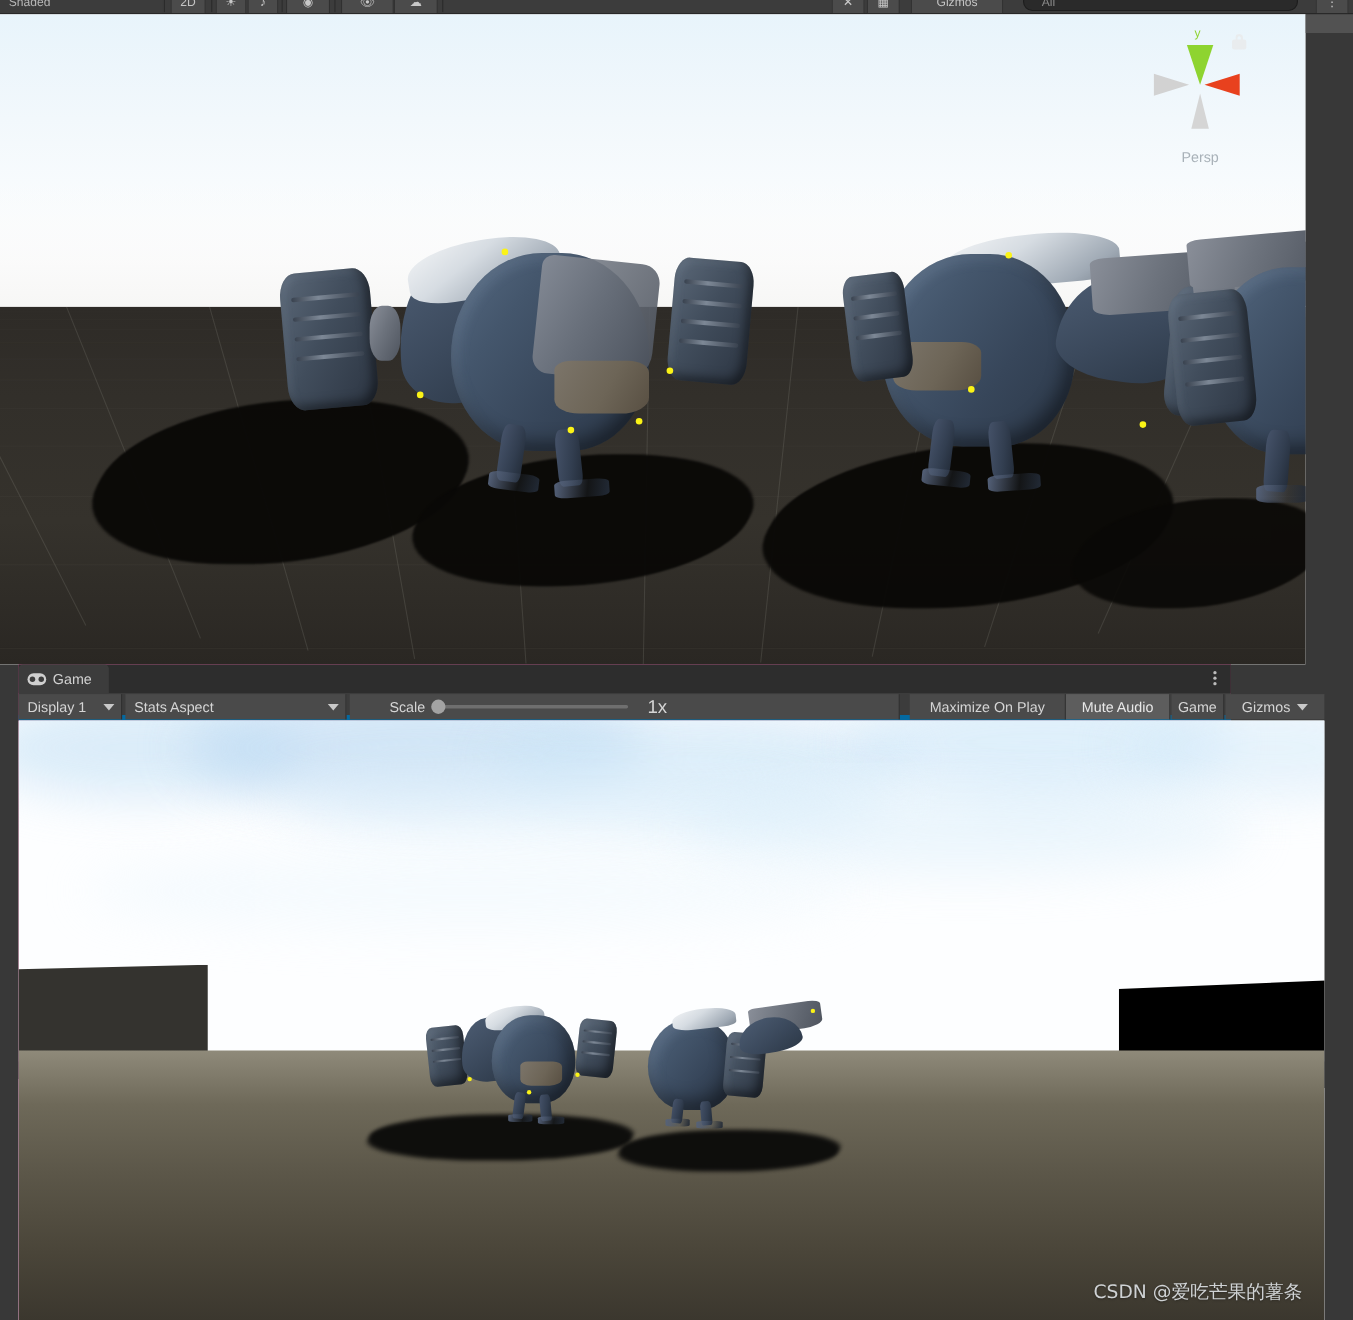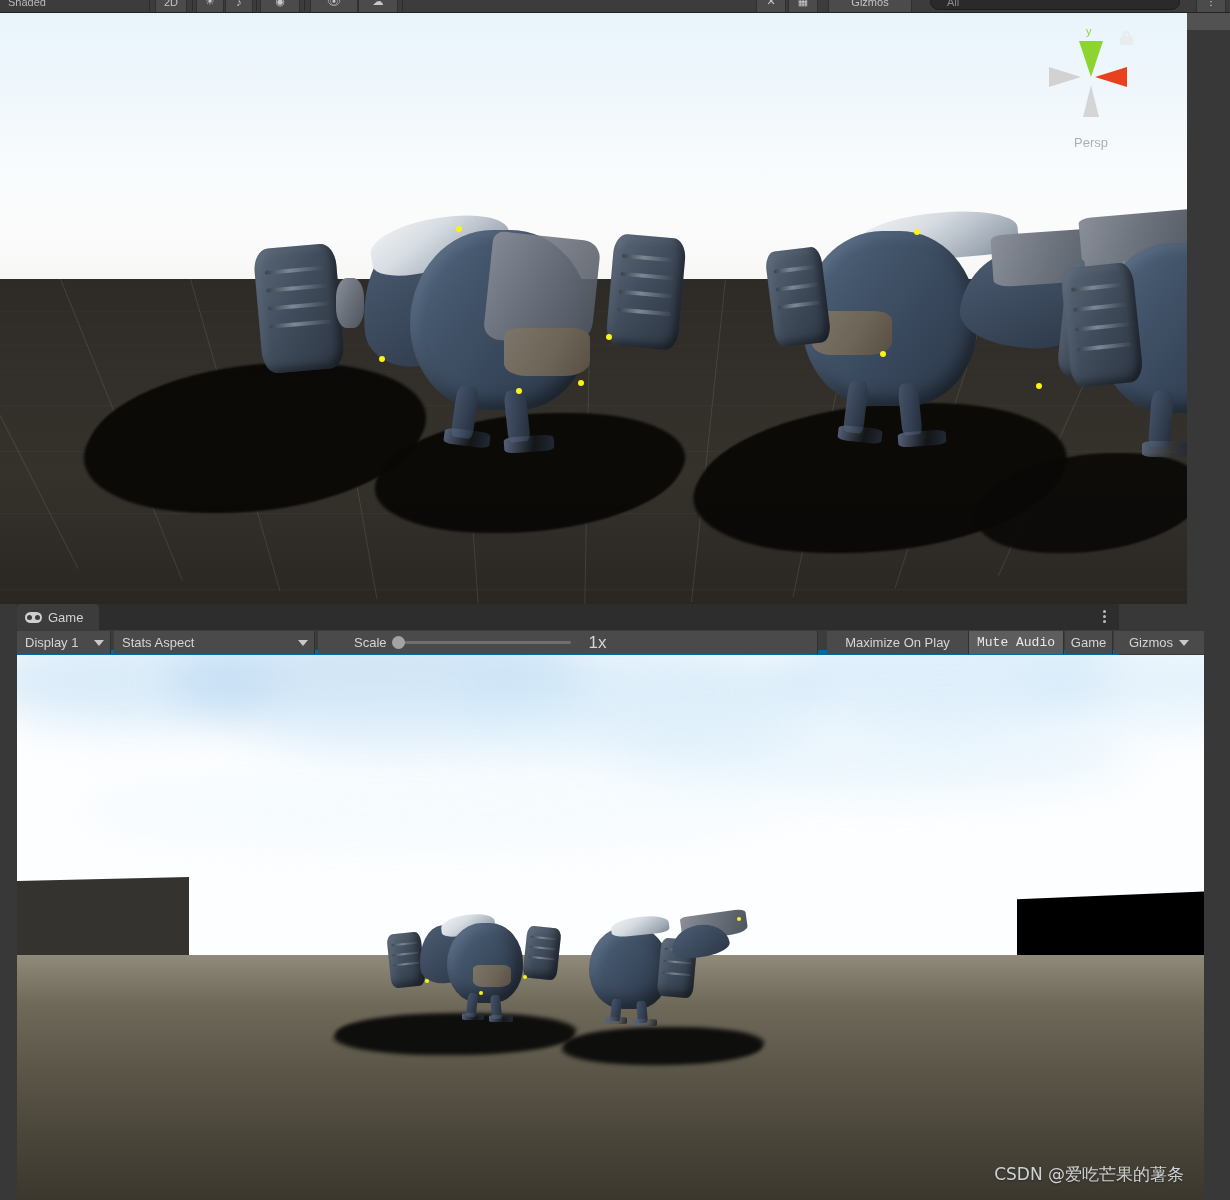--- a/index.html
+++ b/index.html
@@ -490,21 +490,21 @@
       <span>Scale</span>
       <span class="slider-track">
         <span class="slider-knob"></span>
       </span>
       <span class="scale-val">1x</span>
     </div>
 
     <div class="gt-btn" style="left:810px;width:142px;">
       <span>Maximize On Play</span>
     </div>
-    <div class="gt-btn active" style="left:952px;width:95px;font-family:Liberation Mono, monospace;">
+    <div class="gt-btn active" style="left:952px;width:95px;">
       <span>Mute Audio</span>
     </div>
     <div class="gt-btn" style="left:1048px;width:48px;">
       <span>Game</span>
     </div>
     <div class="gt-btn" style="left:1097px;width:90px;border-right:none;">
       <span>Gizmos</span>
       <span class="caret"></span>
     </div>
   </div>

